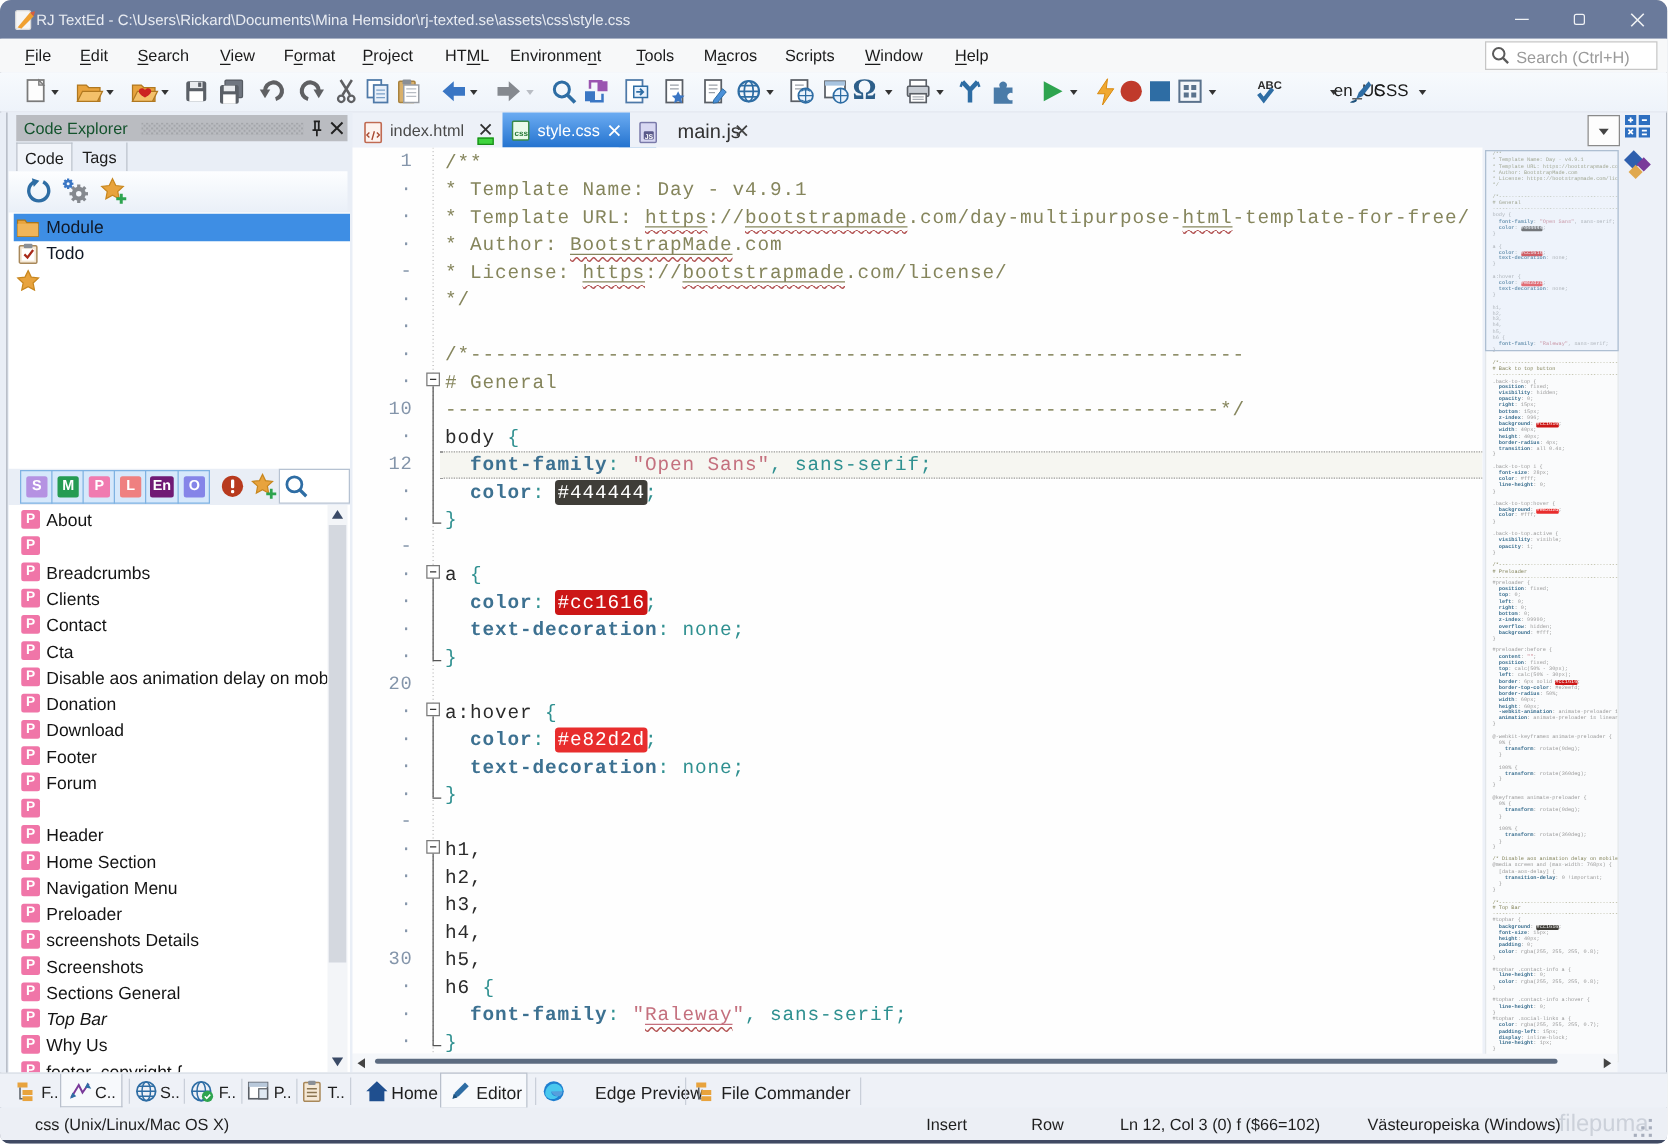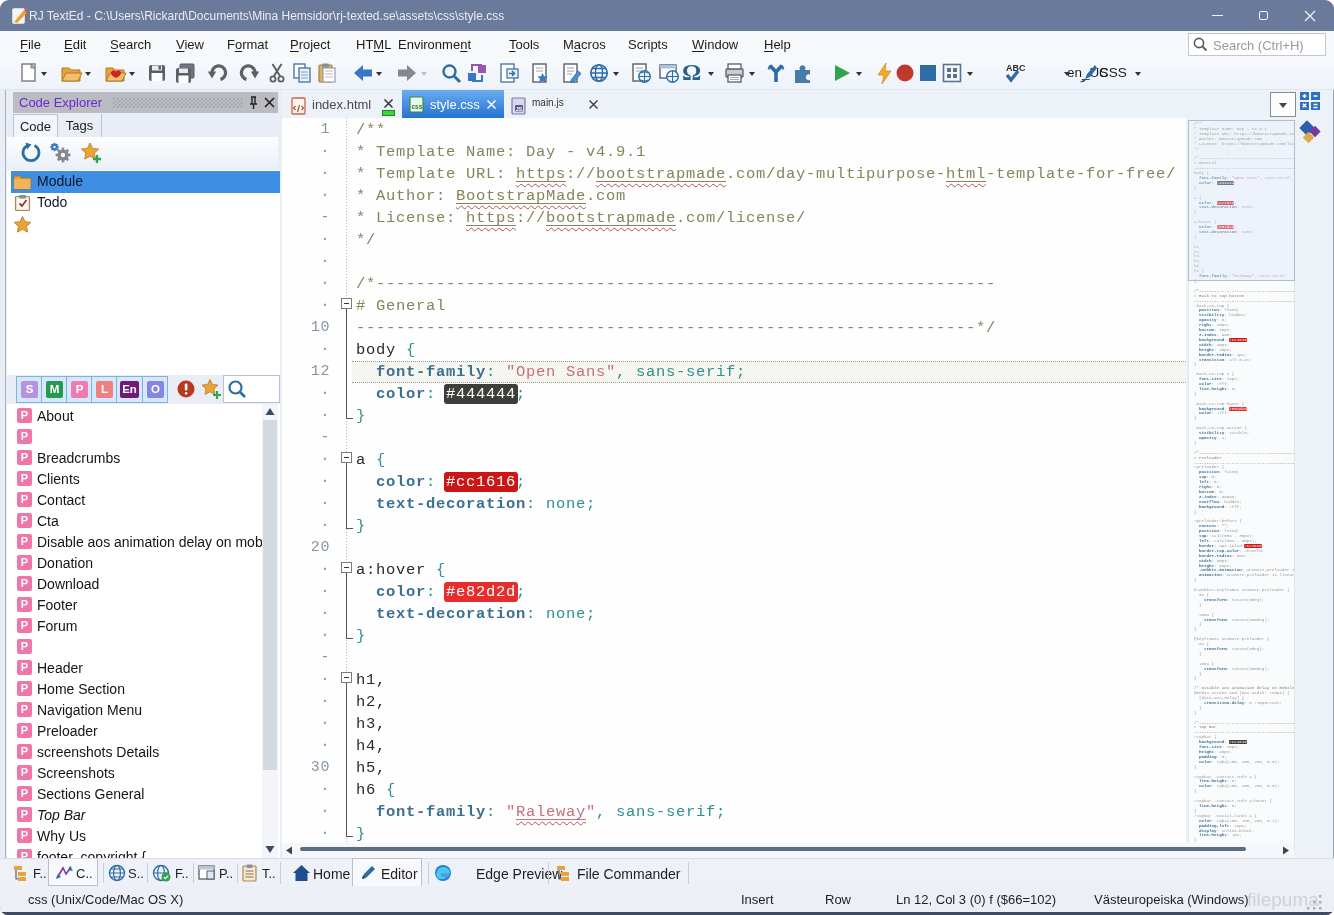--- a/index.html
+++ b/index.html
@@ -12,21 +12,21 @@
 #mbar{position:absolute;left:0;top:31px;width:1334px;height:27px;background:#f7f8f9;}
 .mi{position:absolute;top:6px;font-size:13px;color:#1b1b1b;white-space:pre;}
 .mi u{text-decoration-thickness:1px;text-underline-offset:2px;}
 
 #tob{position:absolute;left:0;top:58px;width:1334px;height:32px;background:linear-gradient(#f7fafd,#eef3fa);border-bottom:1px solid #e3e8f0;}
 .ti{position:absolute;top:4px;width:24px;height:24px;}
 .da{position:absolute;top:14px;width:0;height:0;border-left:3.5px solid transparent;border-right:3.5px solid transparent;border-top:4px solid #333;}
 
 #lpanel{position:absolute;left:0;top:90px;width:282px;height:768px;background:#e9eef6;}
 #lphead{position:absolute;left:13px;top:2px;width:265px;height:21px;background:#babcc1;}
-#lphead .t{position:absolute;left:6px;top:3px;font-size:13px;color:#6d28d9;}
+#lphead .t{position:absolute;left:6px;top:3px;font-size:13px;color:#14532d;}
 #lptabs{position:absolute;left:13px;top:24px;width:265px;height:23px;}
 .lptab{position:absolute;top:0;height:23px;font-size:13px;color:#1c1c1c;text-align:center;padding-top:4px;}
 #lpminibar{position:absolute;left:7px;top:47px;width:271px;height:32px;background:linear-gradient(#fdfeff,#eaf0f8);}
 #lptree{position:absolute;left:7px;top:80px;width:273px;height:205px;background:#fff;}
 .trow{position:absolute;left:4px;width:268px;height:21px;font-size:14px;color:#101826;padding-left:26px;padding-top:2px;}
 #lpfilter{position:absolute;left:0px;top:285px;width:282px;height:29px;}
 #lplist{position:absolute;left:7px;top:314px;width:273px;height:454px;background:#fff;overflow:hidden;}
 .lrow{position:absolute;left:4px;width:251px;height:21px;font-size:14px;color:#141414;padding-left:26px;padding-top:2px;white-space:pre;overflow:hidden;}
 .picon{position:absolute;left:10px;top:3px;width:15px;height:15px;background:#f075a8;border-radius:2px;color:#fff;font-size:11px;font-weight:bold;text-align:center;line-height:15px;}
 .fl{position:absolute;top:6px;width:17px;height:17px;border-radius:2px;color:#fff;font-size:11.5px;font-weight:bold;text-align:center;line-height:17px;}
@@ -79,21 +79,21 @@
       </svg>
   </div>
   <div id="mbar">
     <div class="mi" style="left:20px;"><u>F</u>ile</div>
     <div class="mi" style="left:64px;"><u>E</u>dit</div>
     <div class="mi" style="left:110px;"><u>S</u>earch</div>
     <div class="mi" style="left:176px;"><u>V</u>iew</div>
     <div class="mi" style="left:227px;">F<u>o</u>rmat</div>
     <div class="mi" style="left:290px;"><u>P</u>roject</div>
     <div class="mi" style="left:356px;">HT<u>M</u>L</div>
-    <div class="mi" style="left:398px;text-align:center;">Environme<u>n</u>t</div>
+    <div class="mi" style="left:408px;text-align:center;">Environme<u>n</u>t</div>
     <div class="mi" style="left:509px;"><u>T</u>ools</div>
     <div class="mi" style="left:563px;">M<u>a</u>cros</div>
     <div class="mi" style="left:628px;">Scripts</div>
     <div class="mi" style="left:692px;"><u>W</u>indow</div>
     <div class="mi" style="left:764px;"><u>H</u>elp</div>
     <div class="abs" style="left:1188px;top:2px;width:138px;height:23px;background:#fff;border:1px solid #c6c6c6;"></div>
     <svg class="abs" style="left:1192px;top:5px;" width="17" height="17">
         <circle cx="7" cy="7" r="4.6" fill="none" stroke="#5a5a5a" stroke-width="1.6"></circle>
         <path d="M10.5 10.5 L14.5 14.5" stroke="#5a5a5a" stroke-width="1.8"></path>
       </svg>
@@ -425,21 +425,21 @@
       </svg>
     <div class="abs" style="left:148px;top:7px;font-size:13px;color:#fff;">style.css</div>
     <svg class="abs" style="left:204px;top:9px;" width="11" height="11">
         <path d="M1.5 1.5 L9.5 9.5 M9.5 1.5 L1.5 9.5" stroke="#fff" stroke-width="1.5"></path>
       </svg>
     <svg class="abs" style="left:229px;top:7px;" width="16" height="18">
         <rect x="1" y="1" width="13" height="16" rx="1" fill="#d8d8f2" stroke="#7a7aaa" stroke-width="1.2"></rect>
         <rect x="4" y="8" width="8" height="6.5" rx="1" fill="#5a5a8a"></rect>
         <text x="4.8" y="14" font-size="5.5" font-weight="bold" fill="#fff" font-family="Liberation Sans">JS</text>
       </svg>
-    <div class="abs" style="left:250px;top:7px;font-size:10px;color:#333;">main.js</div>
+    <div class="abs" style="left:260px;top:7px;font-size:16px;color:#333;">main.js</div>
     <svg class="abs" style="left:306px;top:9px;" width="11" height="11">
         <path d="M1.5 1.5 L9.5 9.5 M9.5 1.5 L1.5 9.5" stroke="#444" stroke-width="1.5"></path>
       </svg>
   </div>
   <div id="gut">
       <pre id="gutpre">1
 ·
 ·
 ·
 -
@@ -762,21 +762,21 @@
     <svg class="abs" style="left:556px;top:6px;" width="18" height="16">
         <rect x="1" y="1" width="8" height="4" fill="#e8a33d"></rect>
         <rect x="5" y="7" width="8" height="4" fill="#e8a33d"></rect>
         <rect x="5" y="12" width="8" height="4" fill="#e8a33d"></rect>
         <path d="M3 5 v9 h2" stroke="#5a5f66" fill="none" stroke-width="1.2"></path>
       </svg>
     <div class="btxt" style="left:577px;font-size:14px;">File Commander</div>
     <div class="sep" style="left:688px;top:3px;height:22px;"></div>
   </div>
   <div id="sbar">
-    <div class="sbt" style="left:28px;">css (Unix/Code/Mac OS X)</div>
+    <div class="sbt" style="left:28px;">css (Unix/Linux/Mac OS X)</div>
     <div class="sbt" style="left:741px;">Insert</div>
     <div class="sbt" style="left:825px;">Row</div>
     <div class="sbt" style="left:896px;">Ln 12, Col 3 (0) f ($66=102)</div>
     <div class="sbt" style="left:1094px;">Västeuropeiska (Windows)</div>
     <div class="abs" style="left:1247px;top:3px;font-size:19px;color:#ccd1da;">filepuma</div>
   </div>
   <svg class="abs" style="left:1303px;top:895px;" width="22" height="16">
       <g fill="#a7aebc">
         <rect x="16" y="0" width="2.5" height="2.5"></rect>
         <rect x="16" y="6" width="2.5" height="2.5"></rect>

